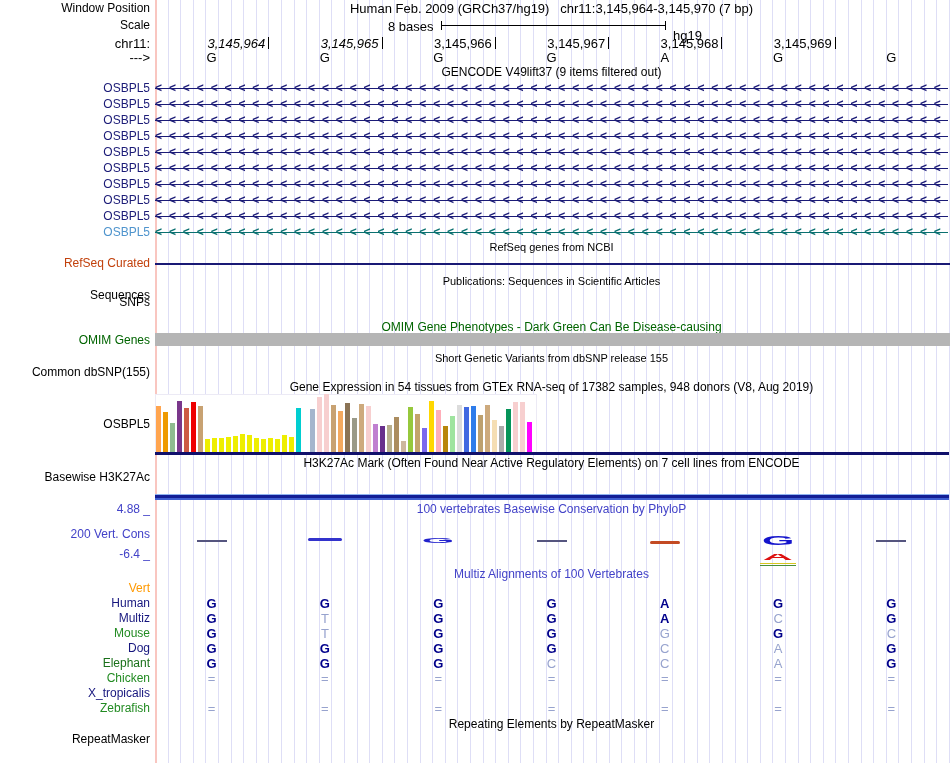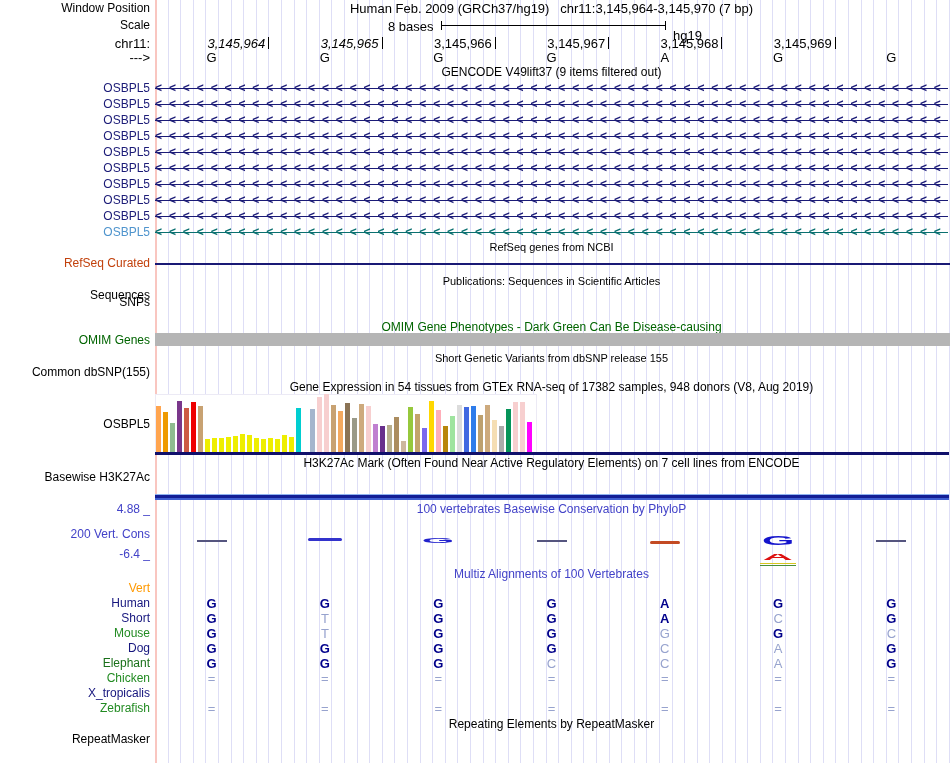--- a/index.html
+++ b/index.html
@@ -302,21 +302,21 @@
 <div class="tlabel" style="top:582px;color:#ff9900">Vert</div>
 <div id="multiz-rows">
     <div class="tlabel" style="top: 597px; color: rgb(22, 22, 126);">Human</div>
     <span class="aln-cell" style="top: 597px; left: 211.6px; color: rgb(0, 0, 139);">G</span>
     <span class="aln-cell" style="top: 597px; left: 324.9px; color: rgb(0, 0, 139);">G</span>
     <span class="aln-cell" style="top: 597px; left: 438.2px; color: rgb(0, 0, 139);">G</span>
     <span class="aln-cell" style="top: 597px; left: 551.5px; color: rgb(0, 0, 139);">G</span>
     <span class="aln-cell" style="top: 597px; left: 664.8px; color: rgb(0, 0, 139);">A</span>
     <span class="aln-cell" style="top: 597px; left: 778.1px; color: rgb(0, 0, 139);">G</span>
     <span class="aln-cell" style="top: 597px; left: 891.4px; color: rgb(0, 0, 139);">G</span>
-    <div class="tlabel" style="top: 612px; color: rgb(22, 22, 126);">Short</div>
+    <div class="tlabel" style="top: 612px; color: rgb(22, 22, 126);">Multiz</div>
     <span class="aln-cell" style="top: 612px; left: 211.6px; color: rgb(0, 0, 139);">G</span>
     <span class="aln-cell muted" style="top: 612px; left: 324.9px; color: rgb(151, 163, 206);">T</span>
     <span class="aln-cell" style="top: 612px; left: 438.2px; color: rgb(0, 0, 139);">G</span>
     <span class="aln-cell" style="top: 612px; left: 551.5px; color: rgb(0, 0, 139);">G</span>
     <span class="aln-cell" style="top: 612px; left: 664.8px; color: rgb(0, 0, 139);">A</span>
     <span class="aln-cell muted" style="top: 612px; left: 778.1px; color: rgb(151, 163, 206);">C</span>
     <span class="aln-cell" style="top: 612px; left: 891.4px; color: rgb(0, 0, 139);">G</span>
     <div class="tlabel" style="top: 627px; color: rgb(34, 139, 34);">Mouse</div>
     <span class="aln-cell" style="top: 627px; left: 211.6px; color: rgb(0, 0, 139);">G</span>
     <span class="aln-cell muted" style="top: 627px; left: 324.9px; color: rgb(151, 163, 206);">T</span>

